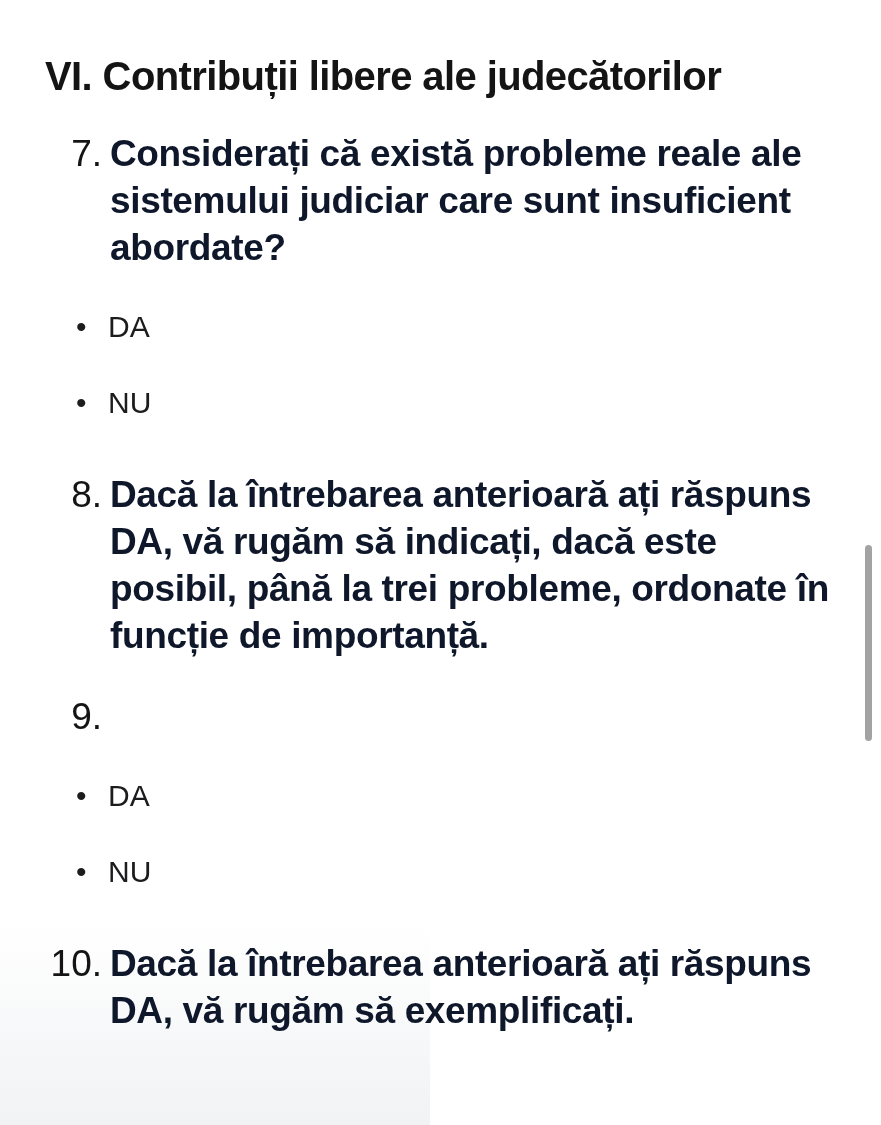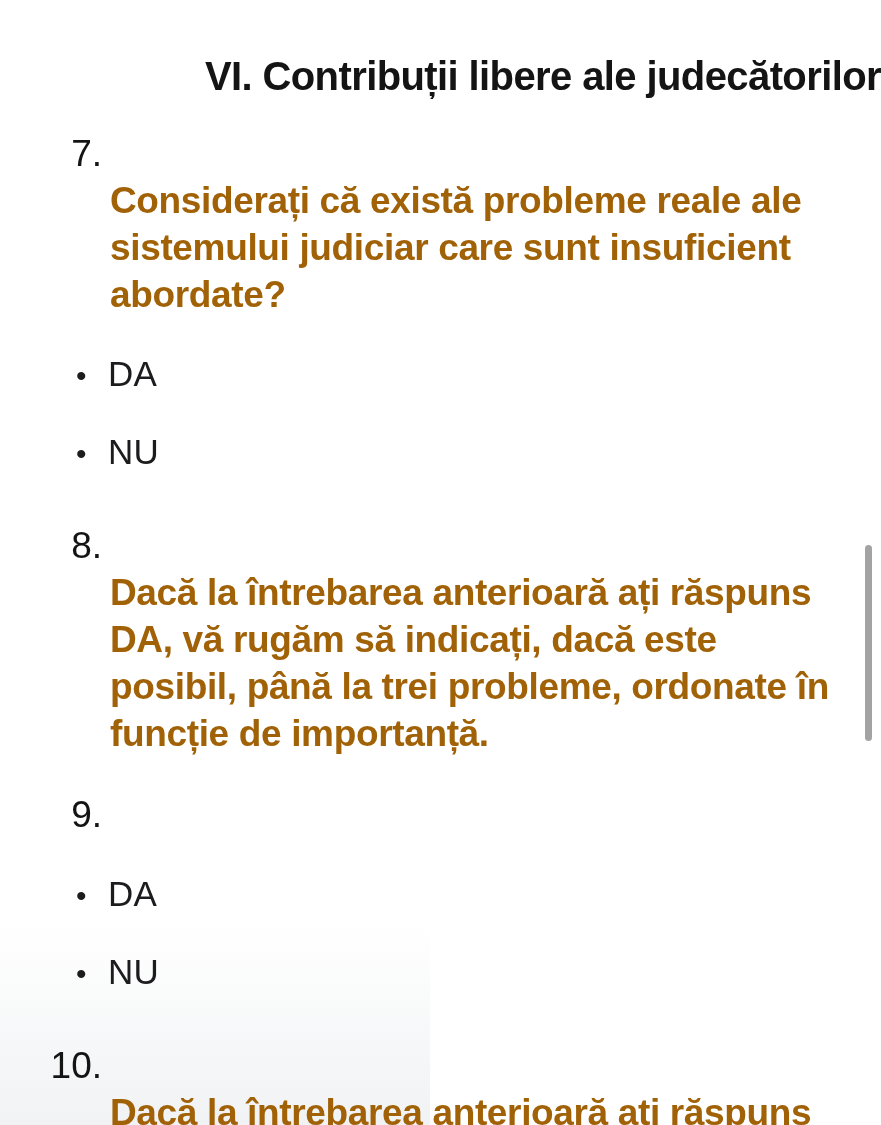--- a/index.html
+++ b/index.html
@@ -49,21 +49,20 @@
   
   .section-title {
     margin: 0;
     padding: 52px 0 0 45px;
     font-size: 40px;
     line-height: 48px;
     font-weight: 700;
     letter-spacing: -0.6px;
     color: #141414;
     white-space: nowrap;
-    text-align: right;
   }
 
   
   .q-list {
     margin: 0;
     padding: 0;
     list-style: none;
   }
 
   .q-item {
@@ -88,23 +87,22 @@
   }
   
   .q-num { font-weight: 400; }
 
   .q-text {
     flex: 1 1 auto;
     font-size: 37px;
     line-height: 47px;
     font-weight: 700;
     letter-spacing: -0.35px;
-    color: #a16207;
+    color: #0f172a;
     max-width: 740px;
-    margin-top: 47px;
   }
 
   
   .opt-list {
     margin: 0;
     padding: 0;
     list-style: none;
   }
   .opt-item {
     display: flex;
@@ -113,21 +111,21 @@
     margin-top: 36px;
   }
   .opt-bullet {
     flex: 0 0 auto;
     width: 32px;
     font-size: 30px;
     line-height: 40px;
     color: #1c1c1e;
   }
   .opt-label {
-    font-size: 35px;
+    font-size: 30px;
     line-height: 40px;
     font-weight: 400;
     letter-spacing: 0.2px;
     color: #1c1c1e;
   }
 
   .block-gap-after-opts { height: 14px; }
 
   
   .scrollbar-track {

